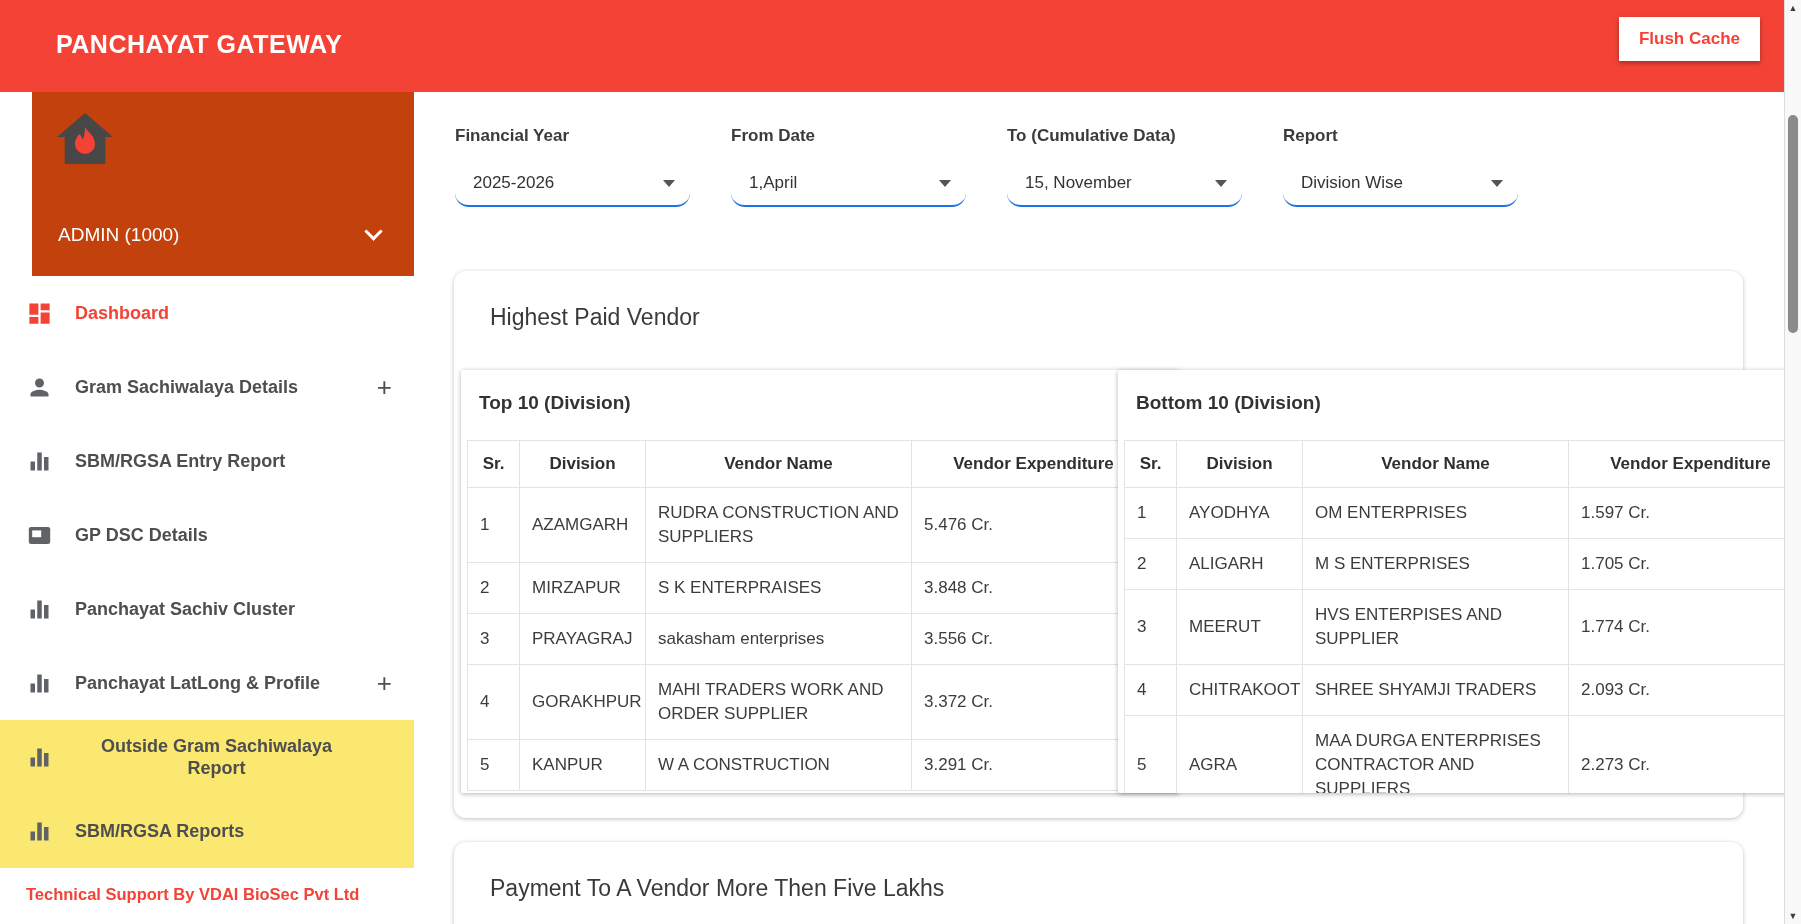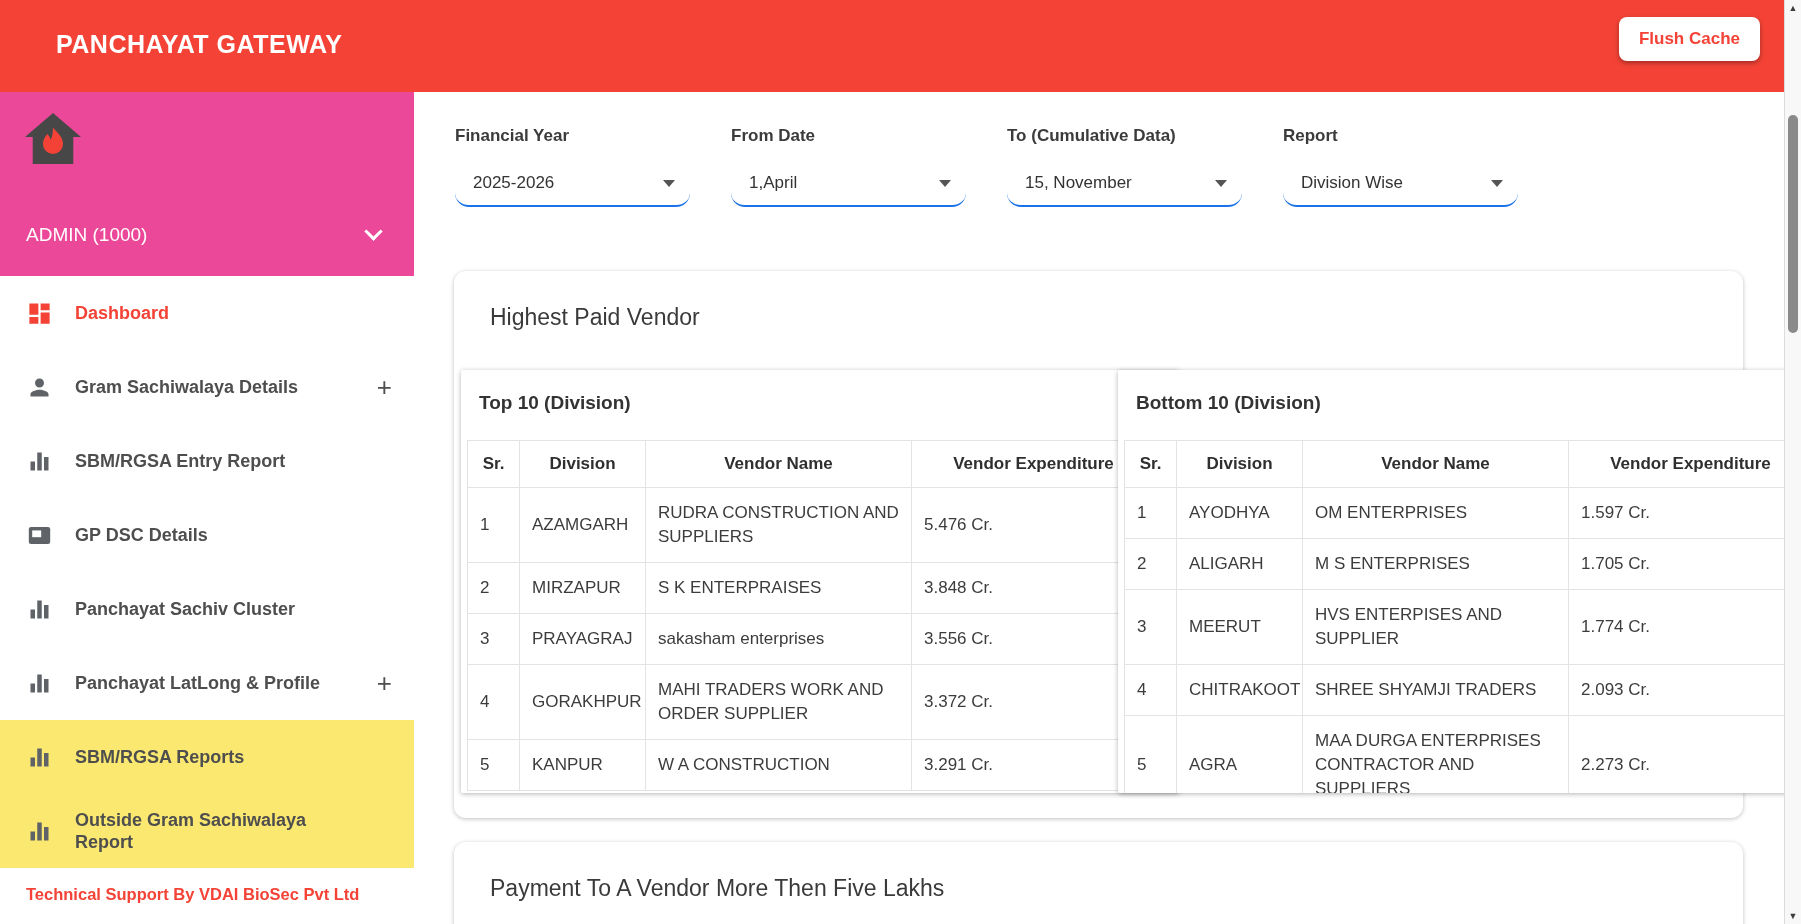--- a/index.html
+++ b/index.html
@@ -4,32 +4,32 @@
 <style>
   * { margin:0; padding:0; box-sizing:border-box; }
   html,body { background:#fff; }
   body { font-family:"Liberation Sans", sans-serif; }
   .page { position:relative; width:1801px; height:924px; overflow:hidden; background:#e2e2e2; }
 
   
   .app-header { position:absolute; top:0; left:0; width:1784px; height:92px; background:#f44336; z-index:5; }
   .app-title { position:absolute; left:56px; top:30px; color:#fff; font-size:25px; font-weight:bold; letter-spacing:.5px; }
   .flush-btn { position:absolute; right:24px; top:17px; background:#fff; color:#f44336; font-family:"Liberation Sans",sans-serif;
-               font-weight:bold; font-size:17px; padding:12px 20px; border:none; border-radius:8px;
+               font-weight:bold; font-size:17px; padding:12px 20px; border:none; border-radius:0;
                box-shadow:0 2px 5px rgba(0,0,0,.35); cursor:pointer; }
 
   
   .sidebar { position:absolute; top:92px; left:0; width:414px; height:832px; background:#fff; z-index:4; }
-  .sidebar-admin { height:184px; background:#ec4899; position:relative; }
+  .sidebar-admin { height:184px; background:#c2410c; position:relative;margin-left:32px; }
   .logo { position:absolute; left:22px; top:18px; }
   .admin-row { position:absolute; left:26px; right:34px; bottom:30px; display:flex; justify-content:space-between; align-items:center; cursor:pointer; }
   .admin-label { color:#fff; font-size:19px; }
   .chevron-down { width:13px; height:13px; border-right:3px solid #fff; border-bottom:3px solid #fff; transform:rotate(45deg); margin-top:-7px; }
 
-  .menu-item { height:74px; display:flex; align-items:center; padding:4px 26px; position:relative; cursor:pointer; background:#fff; }
+  .menu-item { height:74px; display:flex; align-items:center; padding:4px 26px; position:relative; cursor:pointer; background:#fff;text-align:center; }
   .menu-item.highlight { background:#fbe870; }
   .mi-icon { width:27px; height:27px; margin-right:22px; flex:none; }
   .mi-icon svg { width:100%; height:100%; display:block; }
   .mi-label { font-size:18px; font-weight:bold; color:#4e4e4e; line-height:22px; padding-right:30px; }
   .menu-item.active .mi-label { color:#f44336; }
   .mi-plus { position:absolute; right:22px; font-size:26px; color:#4e4e4e; font-weight:normal; line-height:26px; }
   .support { position:absolute; left:26px; bottom:20px; color:#f44336; font-weight:bold; font-size:16.5px; }
 
   
   .main { position:absolute; left:414px; top:92px; width:1370px; height:832px; background:#ffffff; overflow:hidden; }
@@ -155,30 +155,30 @@
         <span class="mi-label">Panchayat LatLong &amp; Profile</span>
         <span class="mi-plus">+</span>
       </div>
 
       <div class="menu-item highlight">
         <span class="mi-icon">
           <svg viewBox="0 0 24 24">
               <path d="M10 20h4V4h-4v16zm-6 0h4v-8H4v8zm12-12v12h4V8h-4z" fill="#5f6368"></path>
             </svg>
         </span>
+        <span class="mi-label">Outside Gram Sachiwalaya Report</span>
+      </div>
+
+      <div class="menu-item highlight">
+        <span class="mi-icon">
+          <svg viewBox="0 0 24 24">
+              <path d="M10 20h4V4h-4v16zm-6 0h4v-8H4v8zm12-12v12h4V8h-4z" fill="#5f6368"></path>
+            </svg>
+        </span>
         <span class="mi-label">SBM/RGSA Reports</span>
-      </div>
-
-      <div class="menu-item highlight">
-        <span class="mi-icon">
-          <svg viewBox="0 0 24 24">
-              <path d="M10 20h4V4h-4v16zm-6 0h4v-8H4v8zm12-12v12h4V8h-4z" fill="#5f6368"></path>
-            </svg>
-        </span>
-        <span class="mi-label">Outside Gram Sachiwalaya Report</span>
       </div>
     </div>
 
     <div class="support">Technical Support By VDAI BioSec Pvt Ltd</div>
   </div>
 
   <div class="main">
 
     <div class="filters">
       <div class="filter-group">

